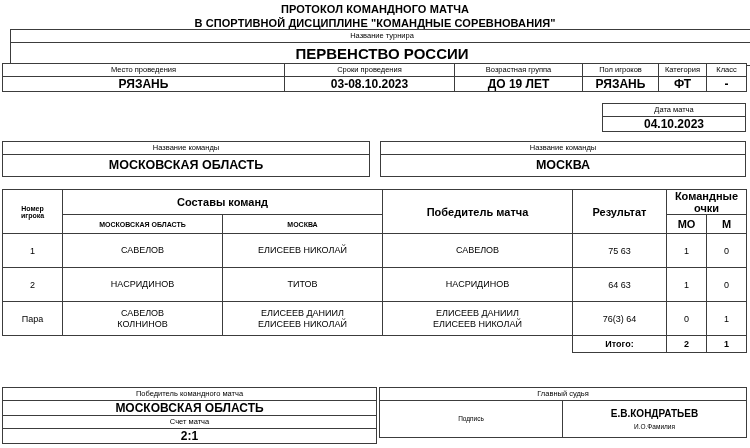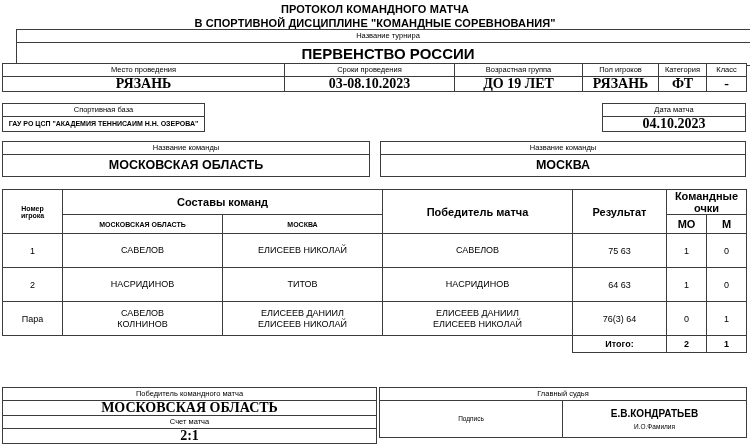--- a/index.html
+++ b/index.html
@@ -46,25 +46,24 @@
   }
   td.hdr {
     background: #c0c0c0;
     font-size: 7.5px;
     font-weight: normal;
     height: 12px;
     line-height: 12px;
     color: #000;
   }
   td.val {
-    font-size: 14px;
+    font-size: 12px;
     font-weight: bold;
     height: 14px;
     line-height: 14px;
-    font-family: Liberation Serif, serif;
   }
   td.val-big {
     font-size: 15px;
     font-weight: bold;
     height: 22px;
     line-height: 22px;
   }
   td.val-med {
     font-size: 12.5px;
     font-weight: bold;
@@ -74,21 +73,21 @@
   td.val-tiny {
     font-size: 7px;
     font-weight: bold;
     height: 14px;
     line-height: 14px;
   }
 
   
   .abs { position: absolute; }
 
-  #tournament-block { left: 16px; top: 29px; width: 693px; }
+  #tournament-block { left: 10px; top: 29px; width: 693px; }
   #tournament-block table { width: 744px; }
 
   #params-block { left: 2px; top: 63px; width: 744px; }
   #params-block table { width: 744px; }
 
   #base-block { left: 2px; top: 103px; width: 203px; }
   #base-block table { width: 203px; }
 
   #date-block { left: 602px; top: 103px; width: 128px; }
   #date-block table { width: 144px; }
@@ -218,32 +217,20 @@
         <td class="val">03-08.10.2023</td>
         <td class="val">ДО 19 ЛЕТ</td>
         <td class="val">РЯЗАНЬ</td>
         <td class="val">ФТ</td>
         <td class="val">-</td>
       </tr>
     </tbody>
       </table>
   </div>
 
-  <div class="abs" id="base-block">
-    <table class="frame">
-      <tbody>
-          <tr>
-            <td class="hdr">Спортивная база</td>
-          </tr>
-      <tr>
-            <td class="val-tiny">ГАУ РО ЦСП "АКАДЕМИЯ ТЕННИСАИМ Н.Н. ОЗЕРОВА"</td>
-          </tr>
-    </tbody>
-      </table>
-  </div>
 
   <div class="abs" id="date-block">
     <table class="frame">
       <tbody>
           <tr>
             <td class="hdr">Дата матча</td>
           </tr>
       <tr>
             <td class="val">04.10.2023</td>
           </tr>

